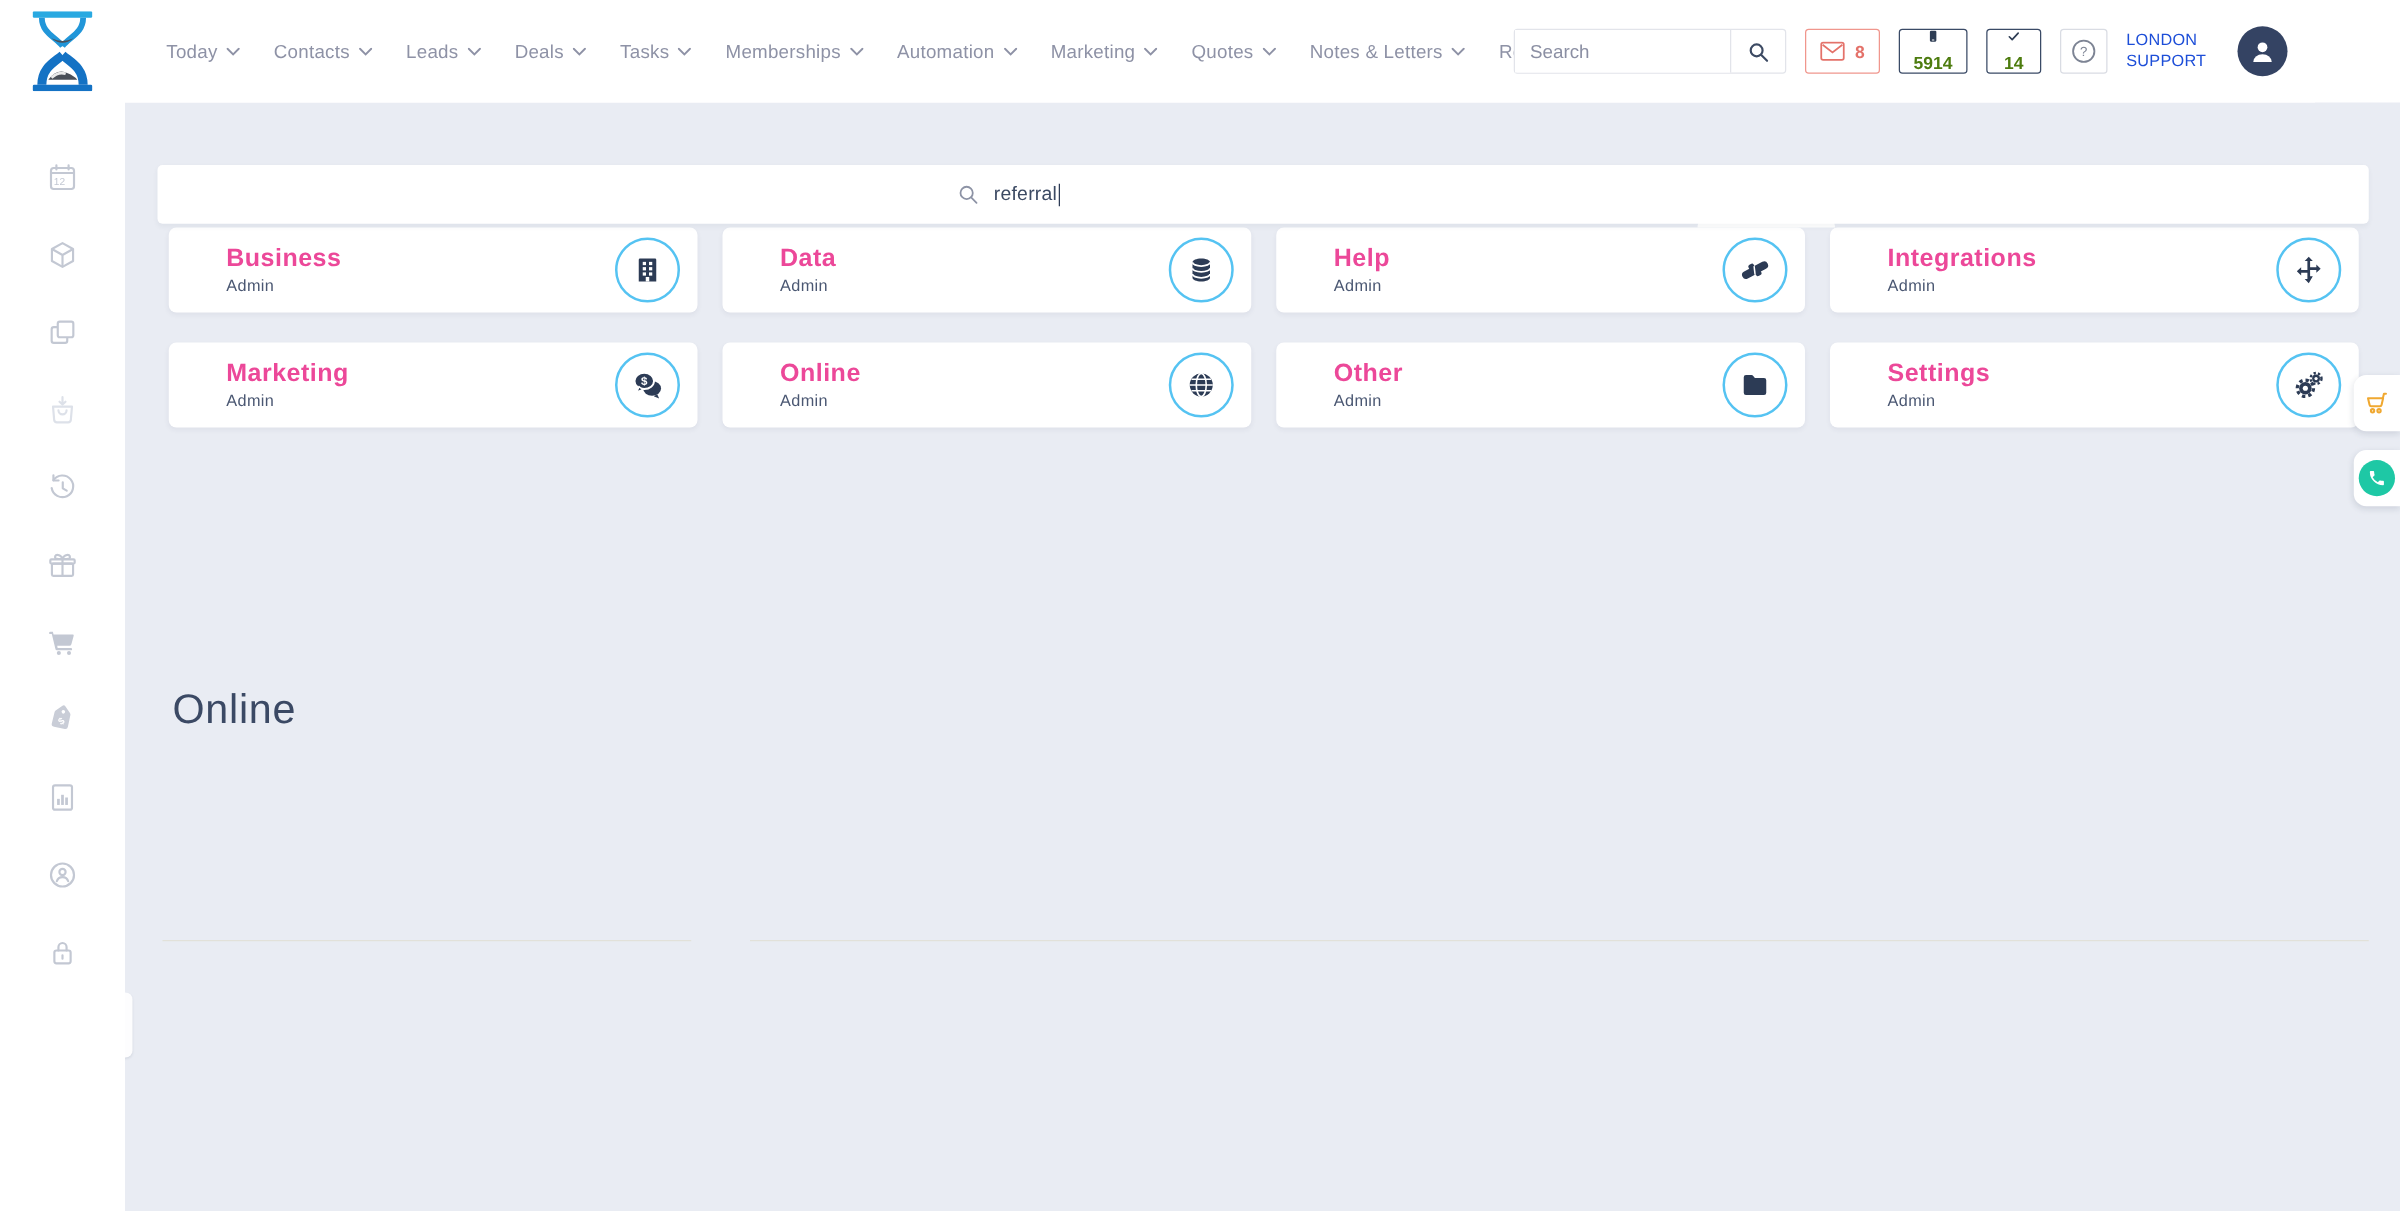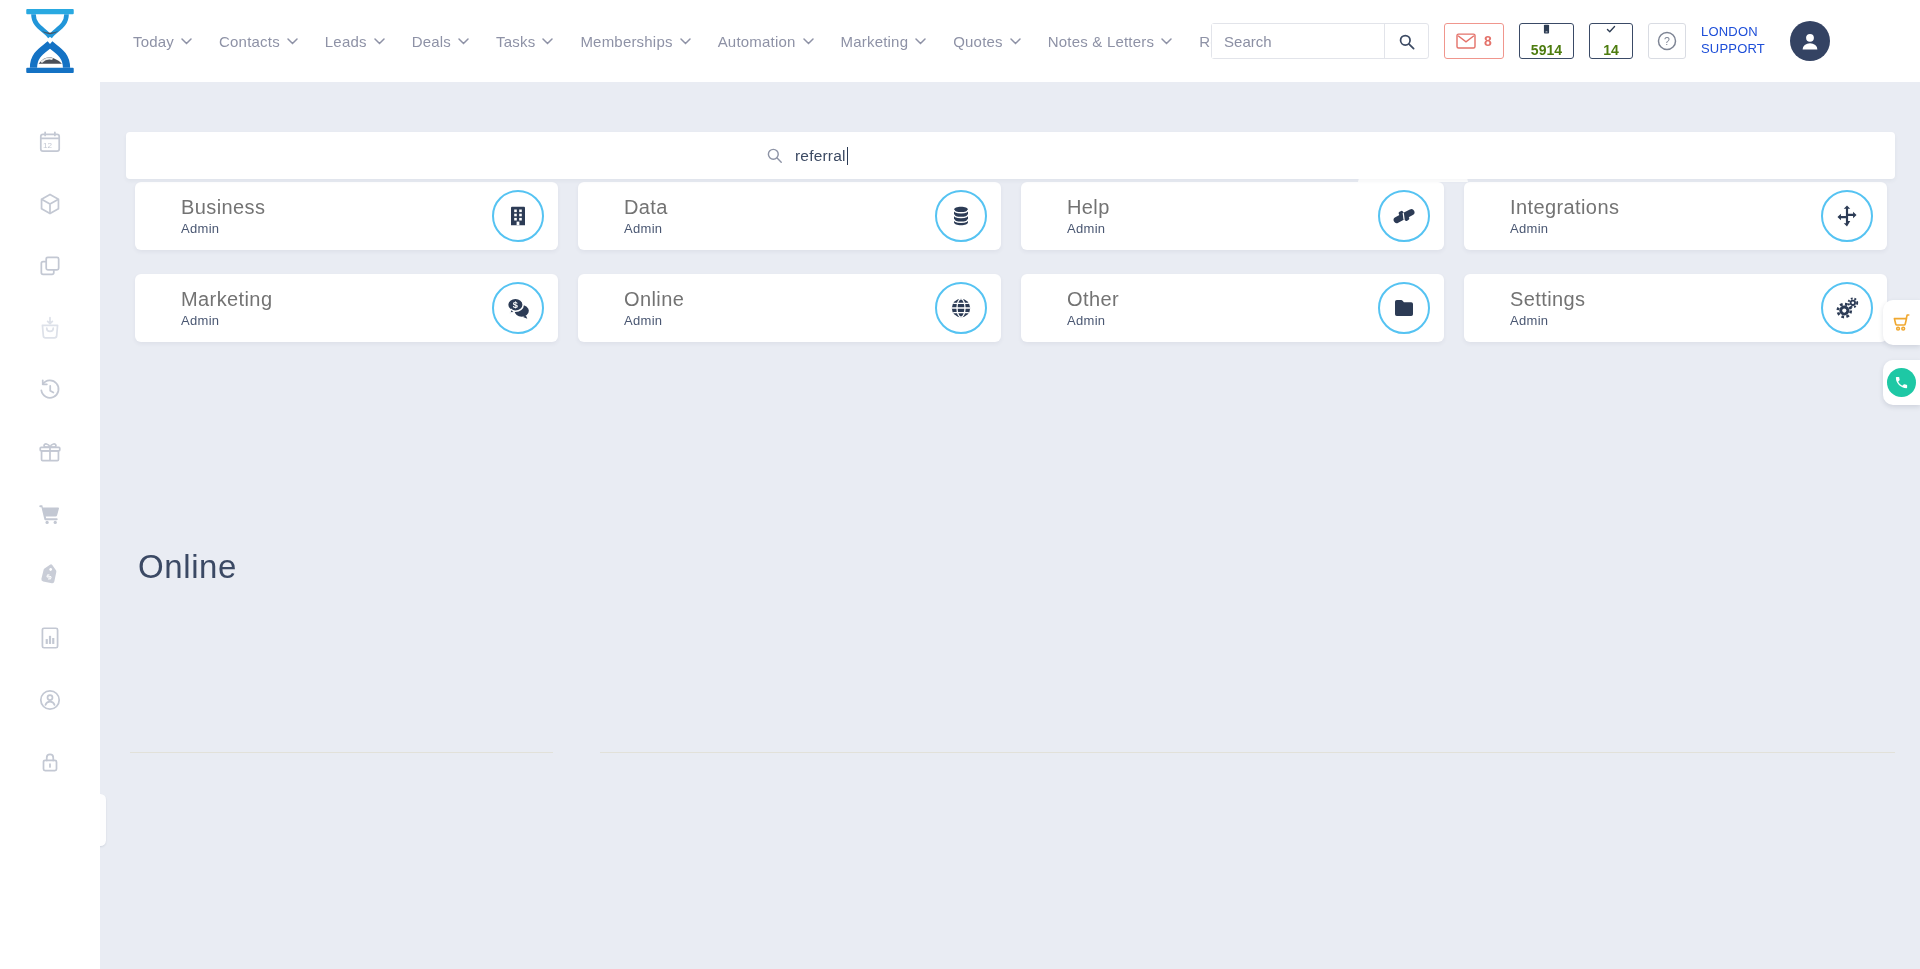--- a/index.html
+++ b/index.html
@@ -50,21 +50,21 @@
   .bump { position:absolute; background:#fff; z-index:1; }
   .bump-a { left:645px; top:69px; width:115px; height:9px; border-radius:0 0 9px 9px; }
   .bump-b { left:1090px; top:69px; width:122px; height:9px; border-radius:0 0 9px 9px; }
   .bump-c { left:1258px; top:90px; width:110px; height:10px; border-radius:10px 10px 0 0; }
 
   .cards { position:absolute; left:35px; top:100px; width:1752px; display:grid;
            grid-template-columns:repeat(4,423px); column-gap:20px; row-gap:24px; z-index:2; }
   .card { height:68px; background:#fff; border-radius:6px; box-shadow:0 2px 4px rgba(44,59,85,.06);
           display:flex; align-items:center; justify-content:space-between;
           padding-left:46px; padding-right:14px; cursor:pointer; }
-  .card-title { font-size:20px; font-weight:400; color:#737373; letter-spacing:.4px; }
+  .card-title { font-size:20px; font-weight:700; color:#ec4899; letter-spacing:.4px; }
   .card-sub { font-size:13px; color:#4a5772; margin-top:2px; letter-spacing:.3px; }
   .icon-circle { width:52px; height:52px; border-radius:50%; border:2px solid #55c3f2; background:#fff;
                  display:flex; align-items:center; justify-content:center; flex:none; }
 
   .section-title { position:absolute; left:38px; top:466px; font-size:33px; font-weight:500;
                    color:#3b4964; letter-spacing:.6px; z-index:2; }
   .result-card { position:absolute; left:31px; top:520px; width:434px; height:133px; background:#fff;
                  border-radius:2px; border-bottom:2px solid #a9aeb8; box-shadow:0 1px 3px rgba(44,59,85,.08);
                  display:flex; align-items:center; padding-left:50px; cursor:pointer; z-index:2; }
   .result-label { font-size:21px; font-weight:700; color:#3c4a63; letter-spacing:.4px; }

